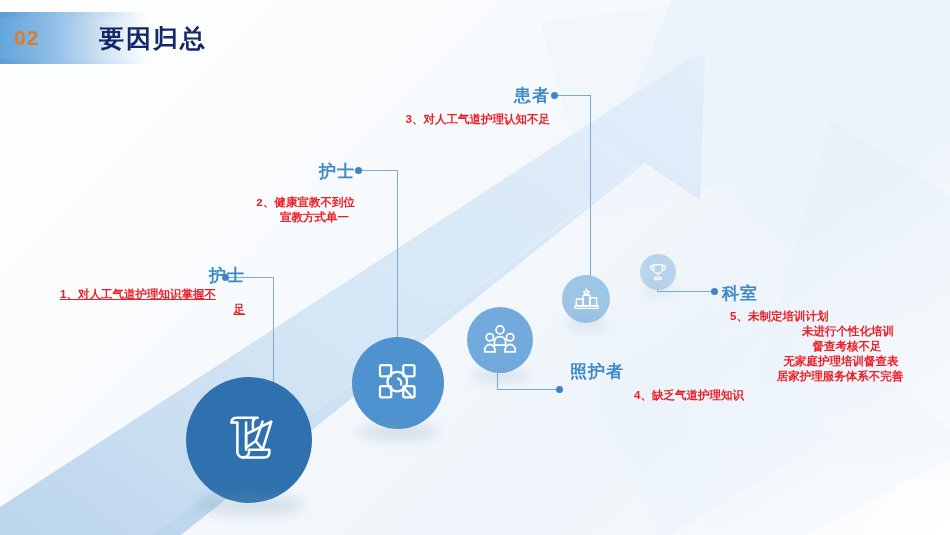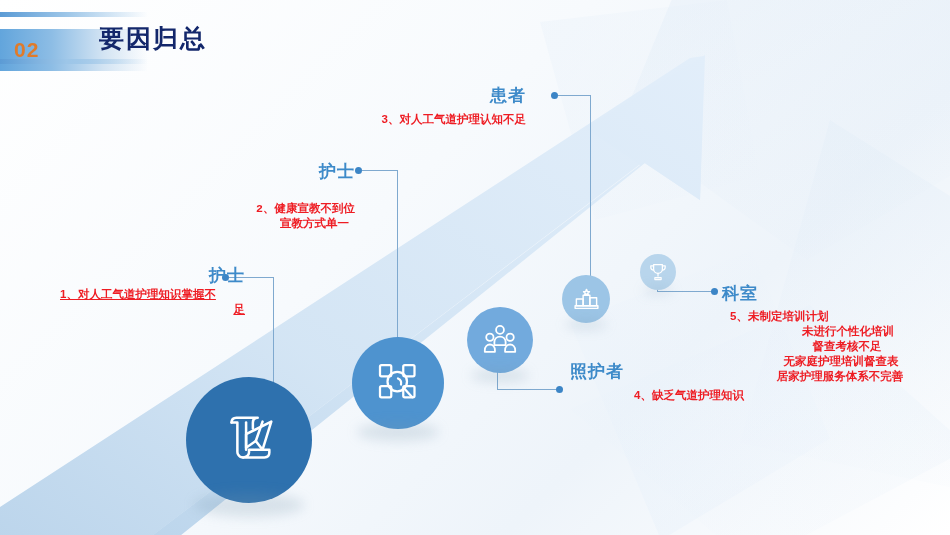--- a/index.html
+++ b/index.html
@@ -34,21 +34,21 @@
   .p5{bottom:-30px;right:-20px;width:400px;height:260px;
       background:linear-gradient(210deg,rgba(232,241,250,.7),rgba(255,255,255,0));
       clip-path:polygon(0 40%,60% 0,100% 55%,45% 100%);}
 
   
   #header-band{position:absolute;left:0;top:12px;width:148px;height:52px;}
   .band-line{position:absolute;left:0;width:148px;height:5px;
     background:linear-gradient(90deg,#5b9bd5 0%,#9dc6e8 45%,rgba(255,255,255,0) 100%);}
   .band-line.top{top:0;}
   .band-line.bottom{bottom:0;}
-  #num-box{position:absolute;left:0;top:17px;width:148px;height:42px;
+  #num-box{position:absolute;left:0;top:5px;width:148px;height:42px;
     background:linear-gradient(90deg,#62a5dc 0%,#8dbde5 35%,#d3e4f3 70%,rgba(255,255,255,0) 100%);}
   #num-text{position:absolute;left:14px;top:9px;
     font-size:21px;font-weight:bold;color:#e07b2a;letter-spacing:1px;}
   #page-title{position:absolute;left:68px;top:22px;
     font-size:25px;font-weight:bold;color:#13276b;letter-spacing:2px;
     white-space:nowrap;margin-left:31px;}
 
   
   #arrow{
     position:absolute;left:0;top:0;width:950px;height:535px;
@@ -80,21 +80,21 @@
   #node5 .shadow{width:30px;height:7px;left:3px;top:33px;}
 
   
   .label{position:absolute;}
   .role{font-size:17px;font-weight:bold;color:#3d8ac9;letter-spacing:1px;white-space:nowrap;}
   .reason{font-size:11.5px;font-weight:bold;color:#ee1c23;line-height:15px;white-space:nowrap;}
 
   #lbl1{left:60px;top:264px;width:185px;text-align:right;}
   #lbl1 .reason{white-space:normal;text-align:left;text-decoration:underline;}
   #lbl2{left:205px;top:160px;width:150px;text-align:right;}
-  #lbl3{left:376px;top:84px;width:150px;text-align:right;}
+  #lbl3{left:400px;top:84px;width:150px;text-align:right;}
   #lbl4{left:564px;top:360px;width:180px;text-align:left;}
   #lbl4 .role{margin-left:6px;}
   #lbl4 .reason{margin-left:12px;}
   #lbl5{left:722px;top:282px;width:230px;text-align:left;}
   #lbl5 .reason{text-align:center;white-space:nowrap;}
 </style>
 </head>
 <body>
 
 <div id="slide">
@@ -219,21 +219,21 @@
   </div>
 
   <div class="label" id="lbl1">
     <div class="role">护士</div>
     <div class="reason">1、对人工气道护理知识掌握不</div>
     <div class="reason" style="text-align:right;">足</div>
   </div>
 
   <div class="label" id="lbl2">
     <div class="role">护士</div>
-    <div class="reason" style="margin-top:18px;font-family:Liberation Mono, monospace;">2、健康宣教不到位</div>
+    <div class="reason" style="margin-top:12px;font-family:Liberation Mono, monospace;">2、健康宣教不到位</div>
     <div class="reason" style="padding-right:6px;">宣教方式单一</div>
   </div>
 
   <div class="label" id="lbl3">
     <div class="role">患者</div>
     <div class="reason" style="margin-top:5px;">3、对人工气道护理认知不足</div>
   </div>
 
   <div class="label" id="lbl4">
     <div class="role">照护者</div>

